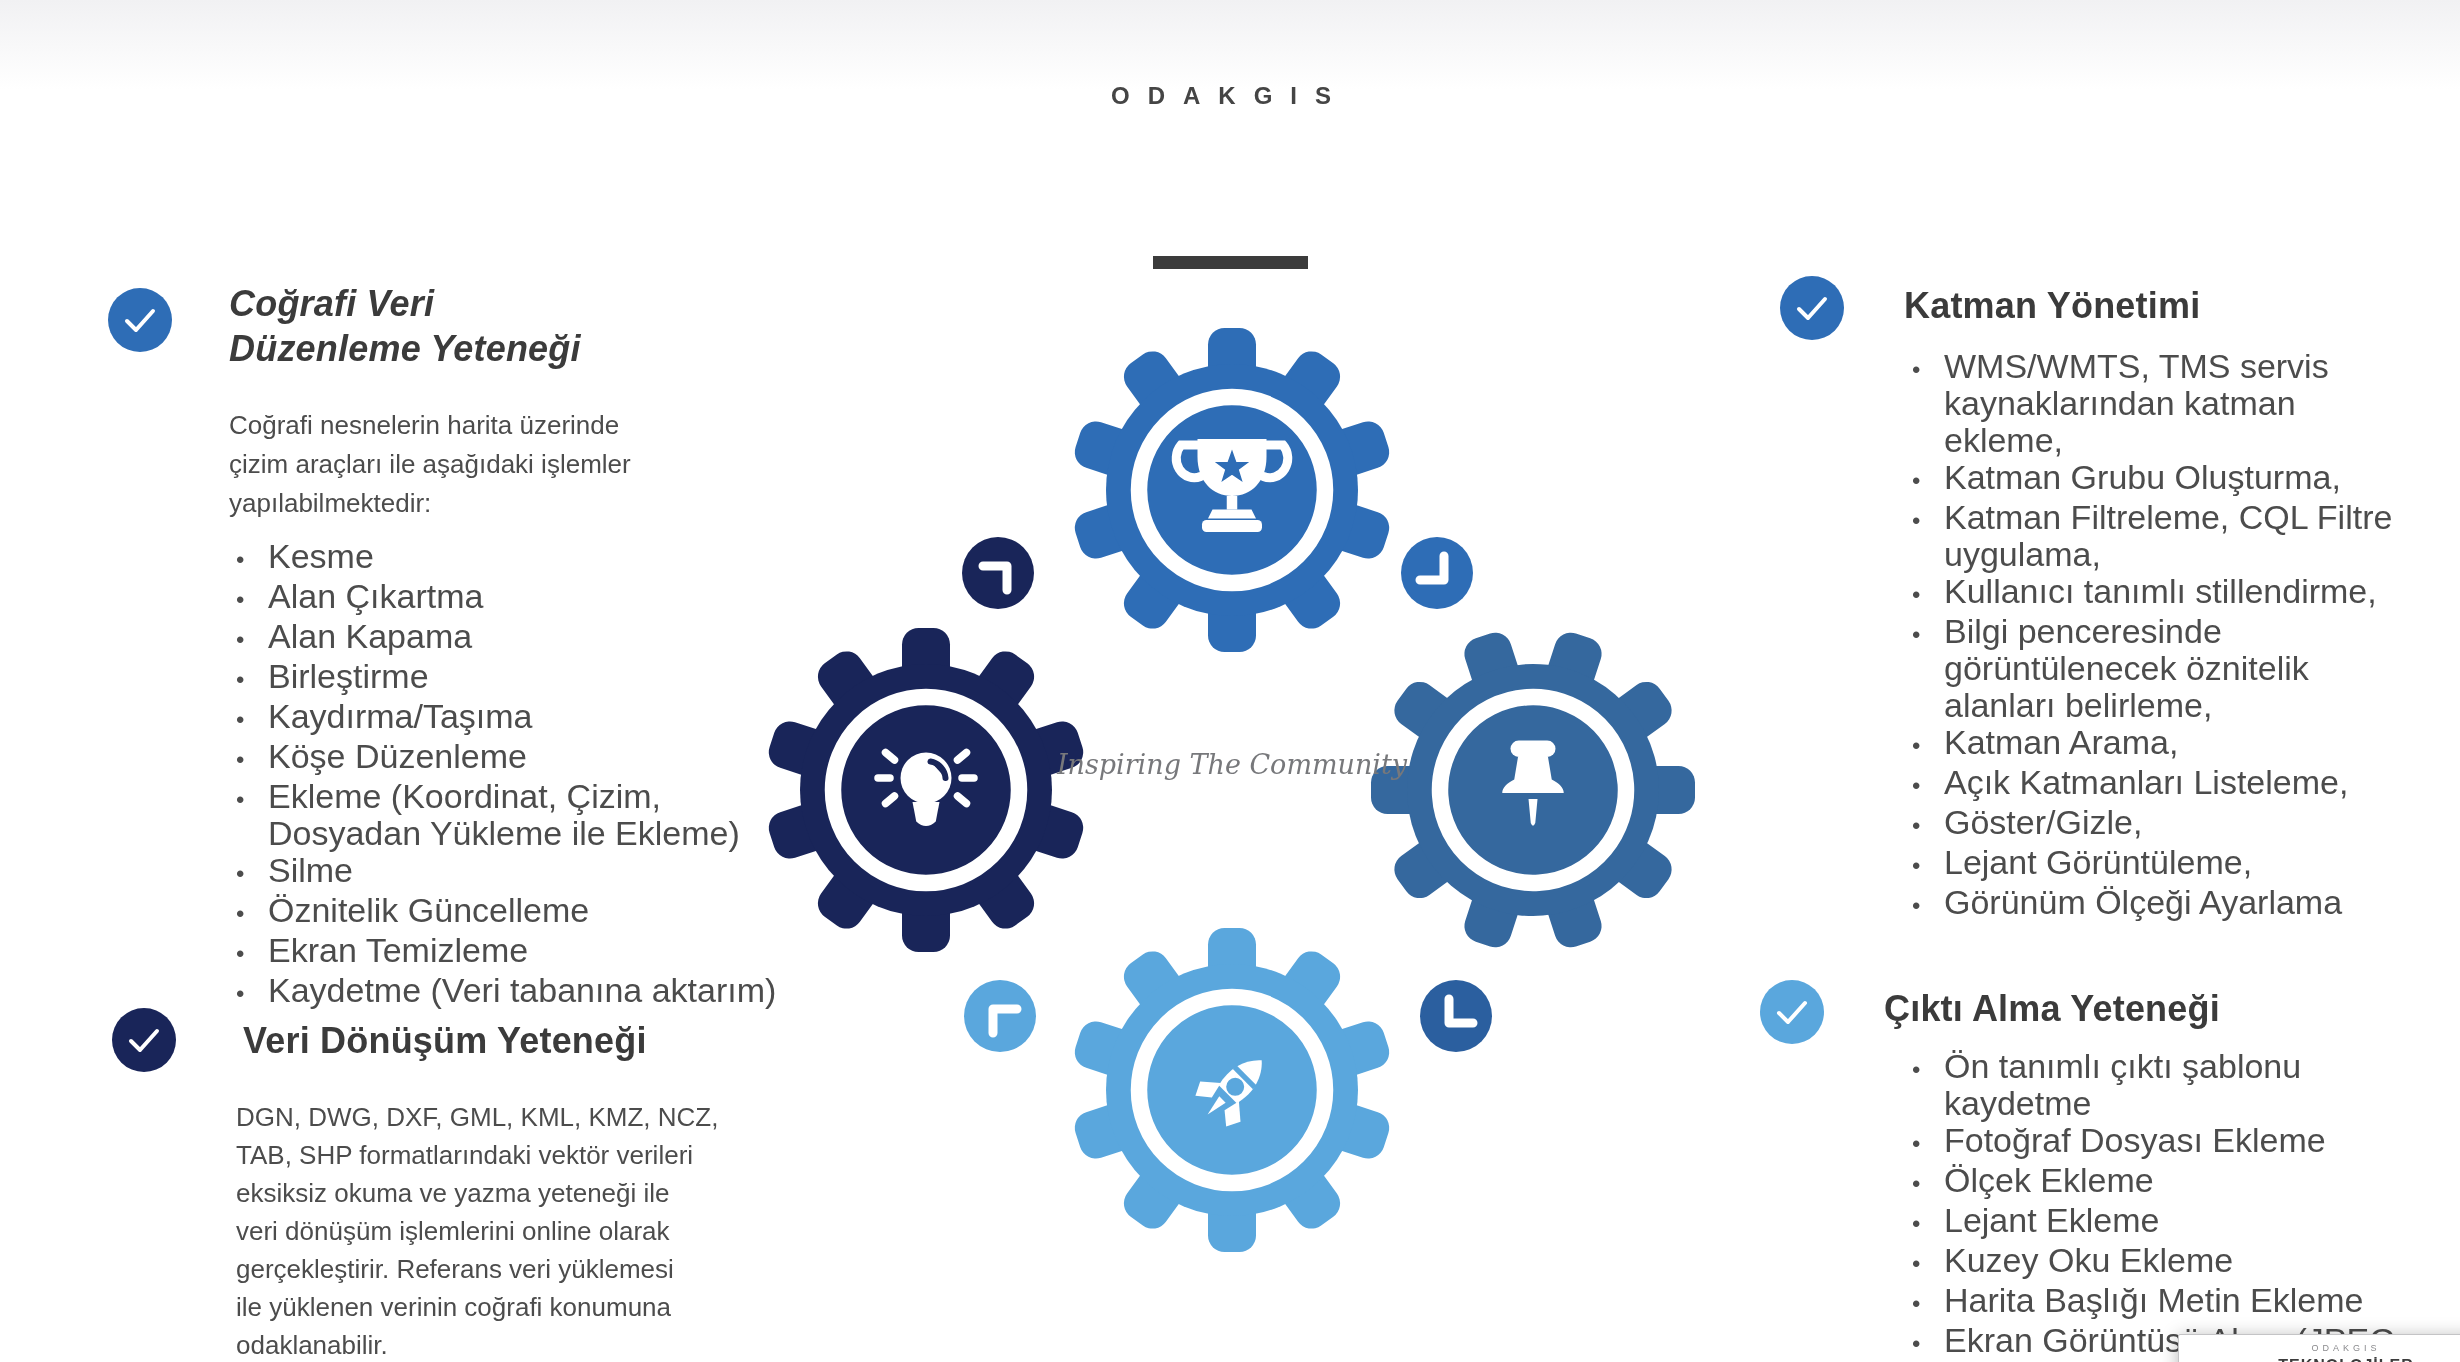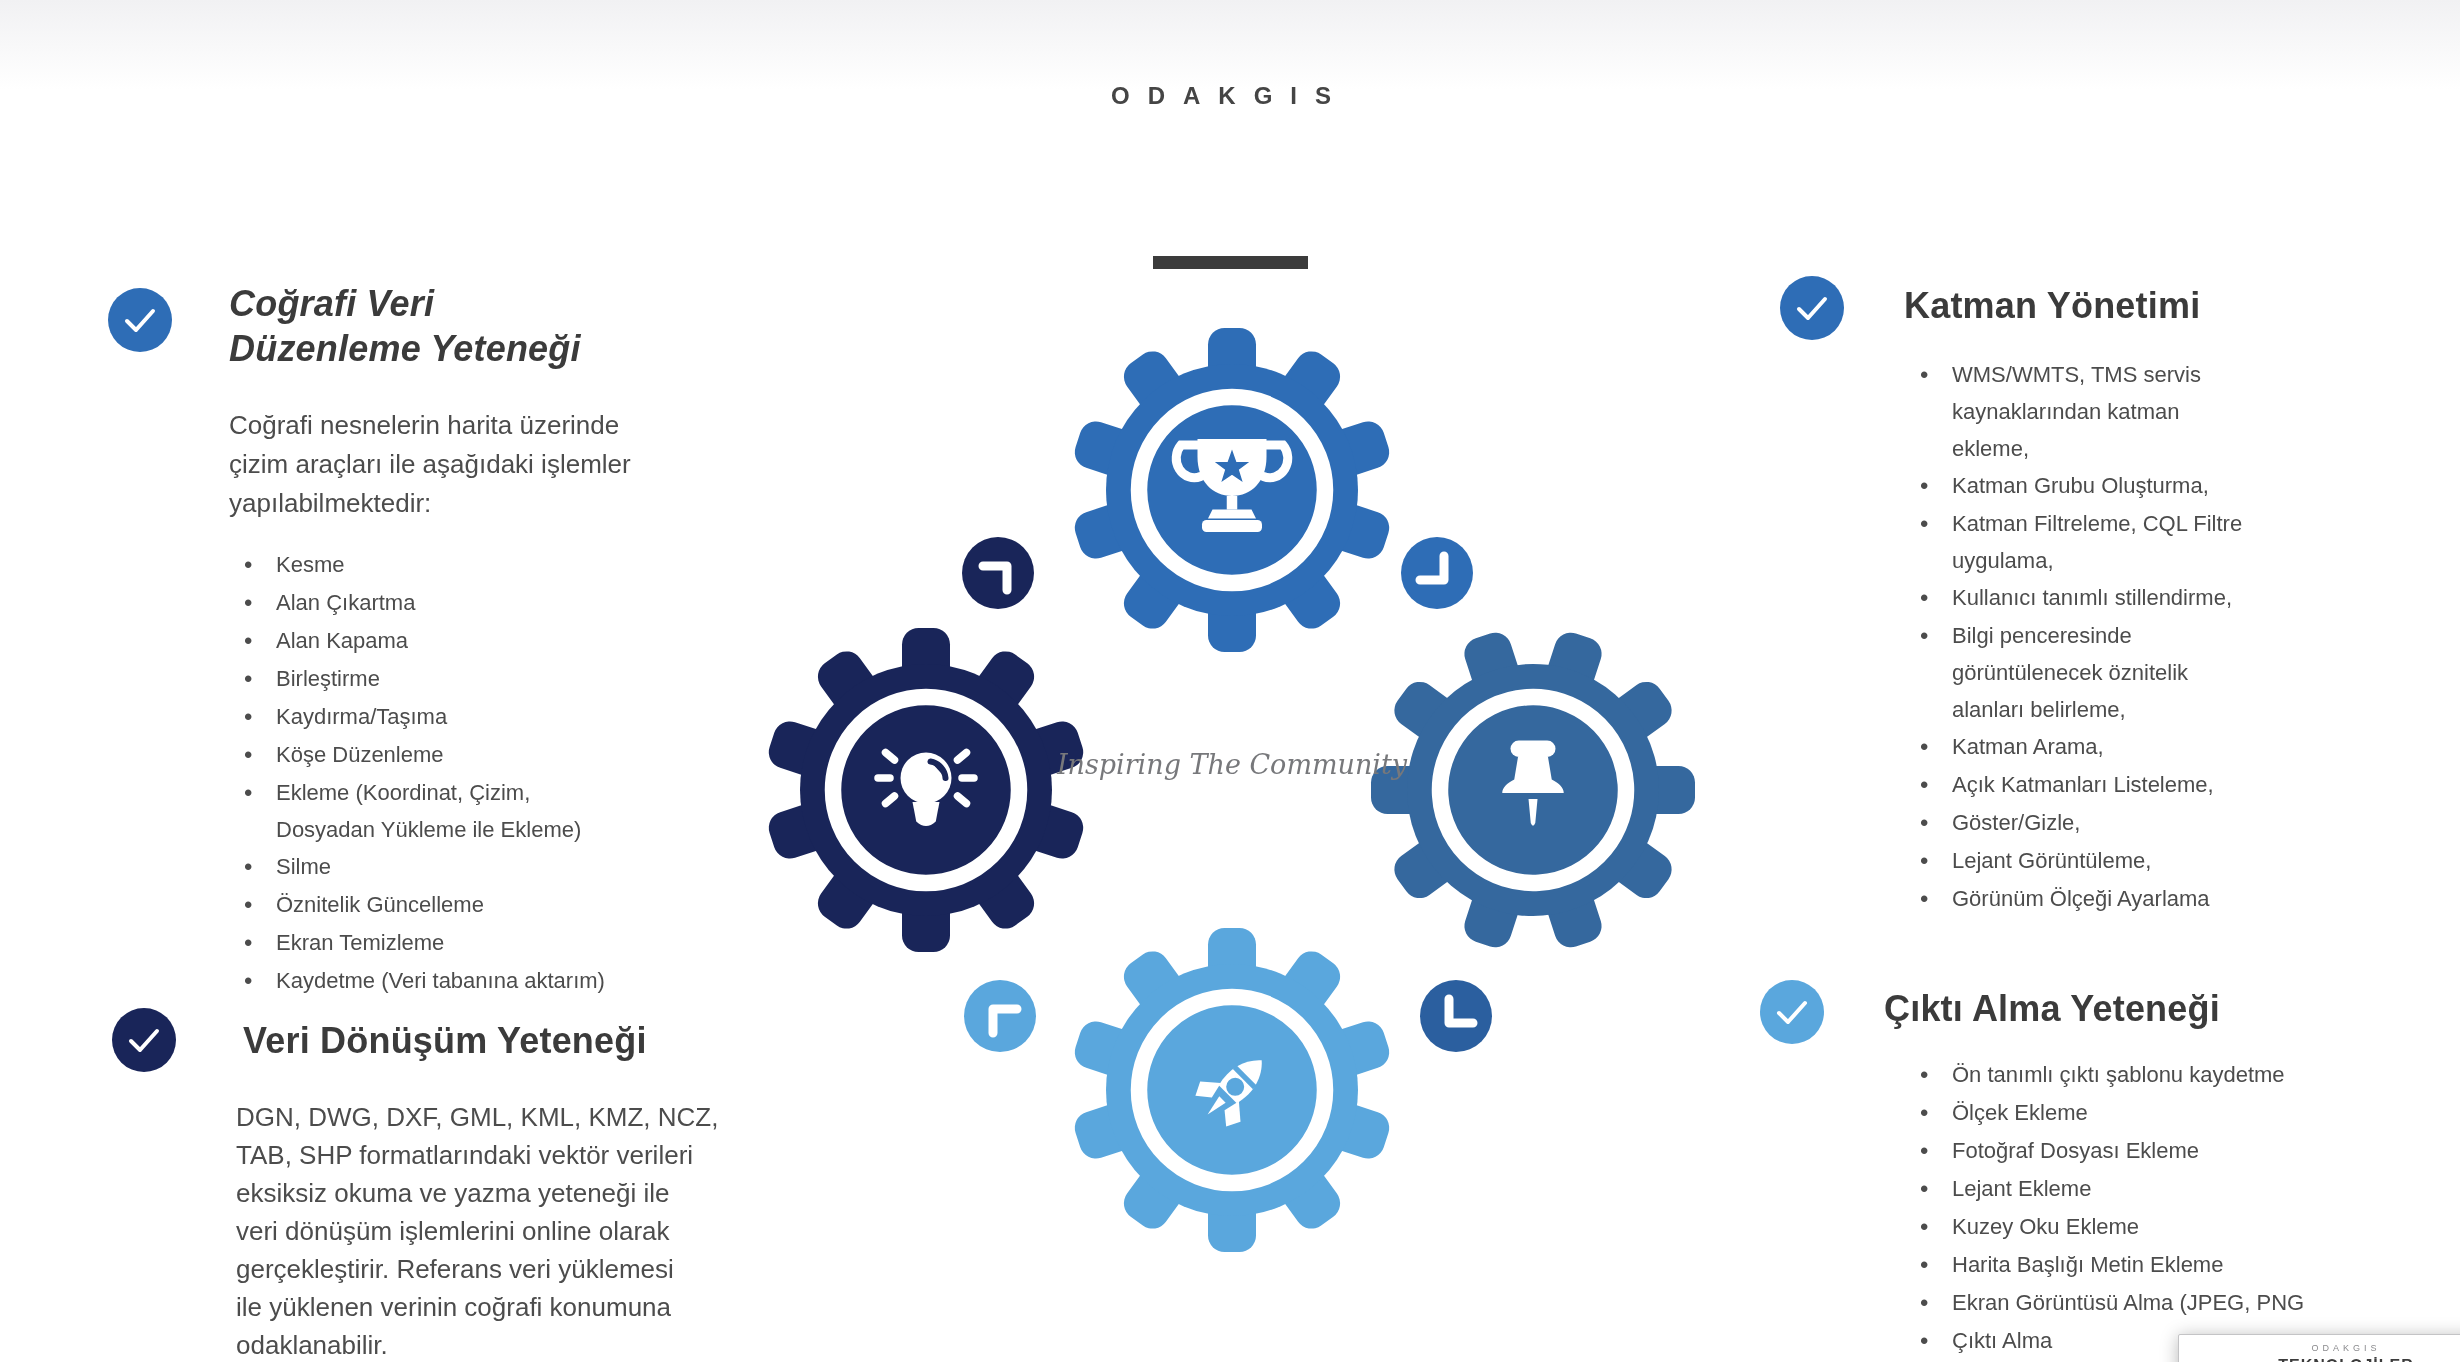--- a/index.html
+++ b/index.html
@@ -16,21 +16,21 @@
   .brand{position:absolute;top:82px;left:0;right:0;text-align:center;
     font-size:24px;font-weight:600;letter-spacing:18px;color:#454545;}
   .title{position:absolute;top:118px;left:0;right:0;margin:0;text-align:center;
     font-size:80px;line-height:96px;font-weight:700;letter-spacing:8px;color:var(--ink,#3b3b3b);}
   .title-bar{position:absolute;top:256px;left:1153px;width:155px;height:13px;background:var(--ink,#3b3b3b);}
   
   .check{position:absolute;width:64px;height:64px;}
   .sec-title{position:absolute;margin:0;font-size:36px;line-height:45px;font-weight:700;
     color:var(--ink,#3b3b3b);white-space:pre-line;letter-spacing:.2px;}
   .par{position:absolute;font-size:26px;line-height:39px;color:var(--body,#4c4c4c);white-space:pre-line;}
-  .blist{position:absolute;list-style:none;margin:12px;padding:0;font-size:22px;line-height:37px;color:var(--body,#4c4c4c);}
+  .blist{position:absolute;list-style:none;margin:4px;padding:0;font-size:34px;line-height:37px;color:var(--body,#4c4c4c);}
   .blist li{display:flex;align-items:flex-start;}
   .blist .dot{flex:0 0 32px;width:32px;}
   .blist .dot::before{content:"\2022";font-size:24px;}
   .blist .txt{white-space:pre-line;}
   #chk1{left:108px;top:288px;color:var(--blue,#2e6db6);}
   #chk2{left:112px;top:1008px;color:var(--navy,#192559);}
   #chk3{left:1780px;top:276px;color:var(--blue,#2e6db6);}
   #chk4{left:1760px;top:980px;color:var(--sky,#5aa7dd);}
   #t1{left:229px;top:281px;font-style:italic;}
   #t2{left:243px;top:1018px;}
@@ -255,26 +255,26 @@
     <h2 id="t4" class="sec-title">Çıktı Alma Yeteneği</h2>
     <ul id="l4" class="blist">
 
         <li>
           <span class="dot"></span>
           <span class="txt">Ön tanımlı çıktı şablonu kaydetme</span>
         </li>
 
         <li>
           <span class="dot"></span>
+          <span class="txt">Fotoğraf Dosyası Ekleme</span>
+        </li>
+
+        <li>
+          <span class="dot"></span>
           <span class="txt">Ölçek Ekleme</span>
-        </li>
-
-        <li>
-          <span class="dot"></span>
-          <span class="txt">Fotoğraf Dosyası Ekleme</span>
         </li>
 
         <li>
           <span class="dot"></span>
           <span class="txt">Lejant Ekleme</span>
         </li>
 
         <li>
           <span class="dot"></span>
           <span class="txt">Kuzey Oku Ekleme</span>

